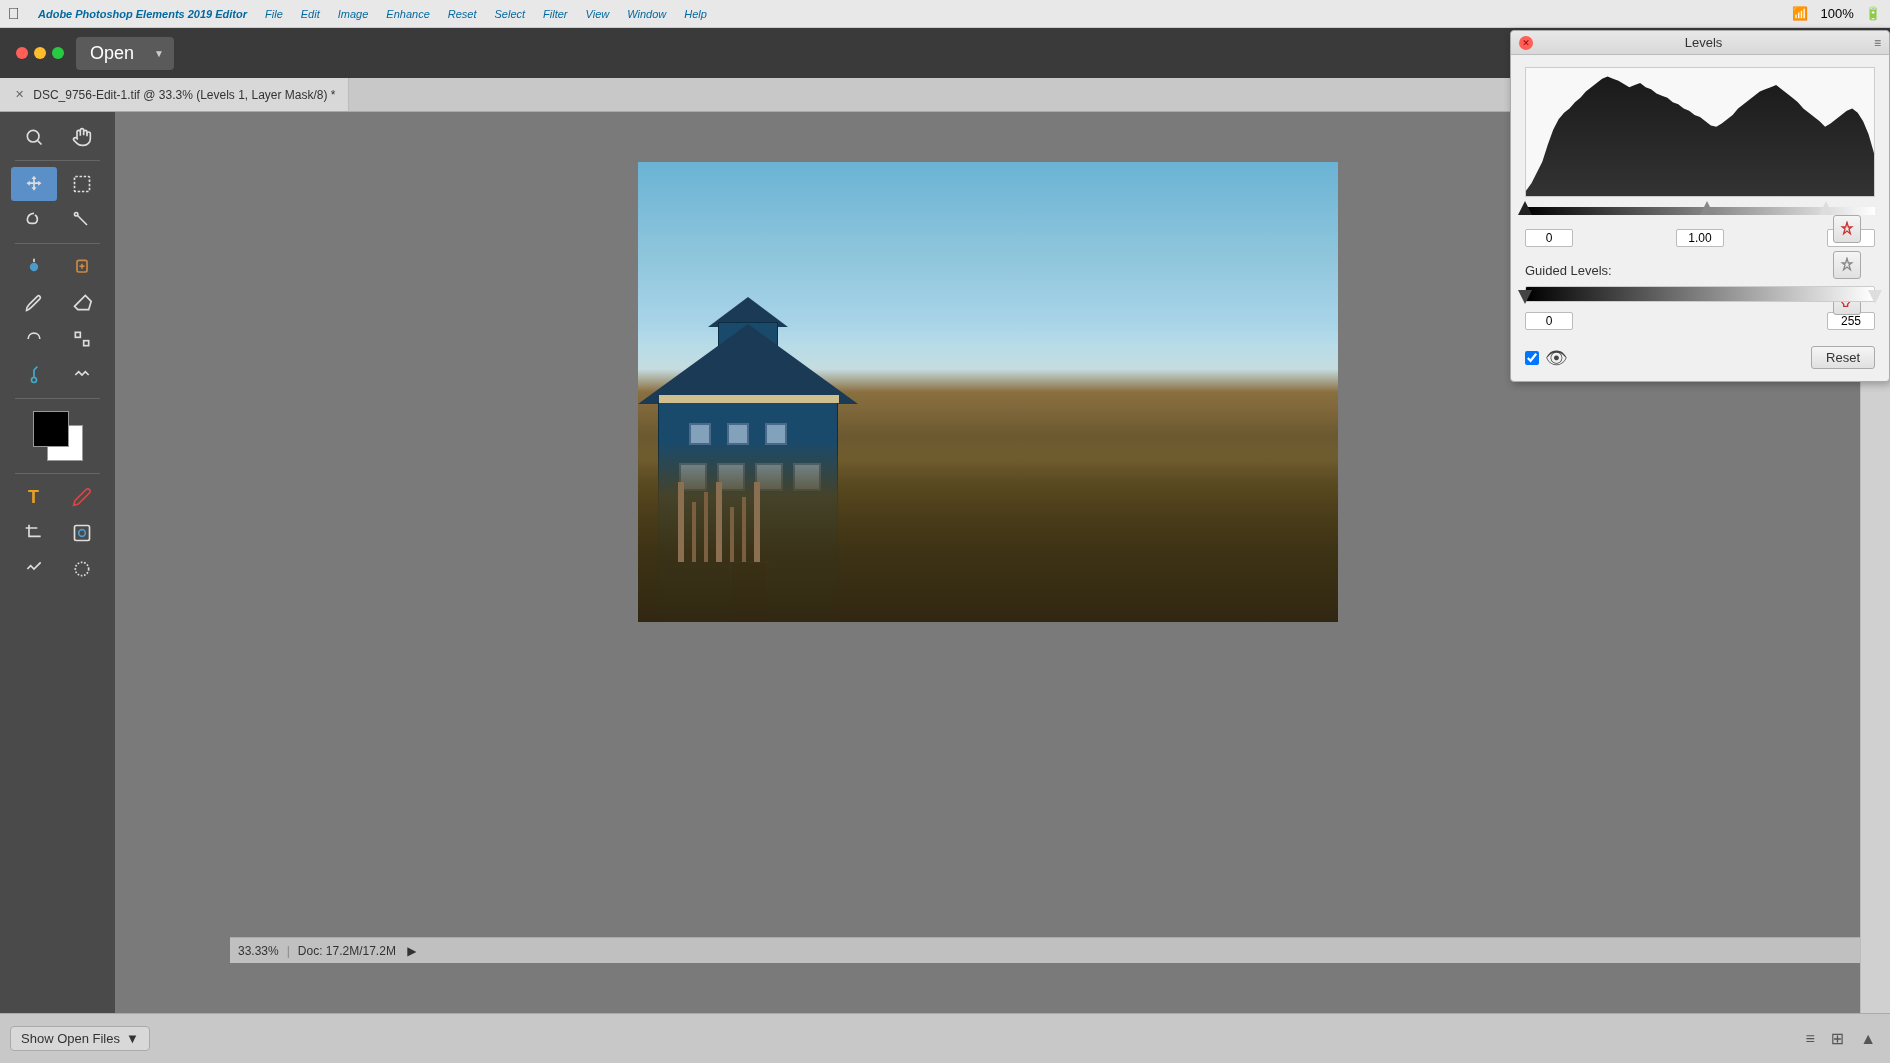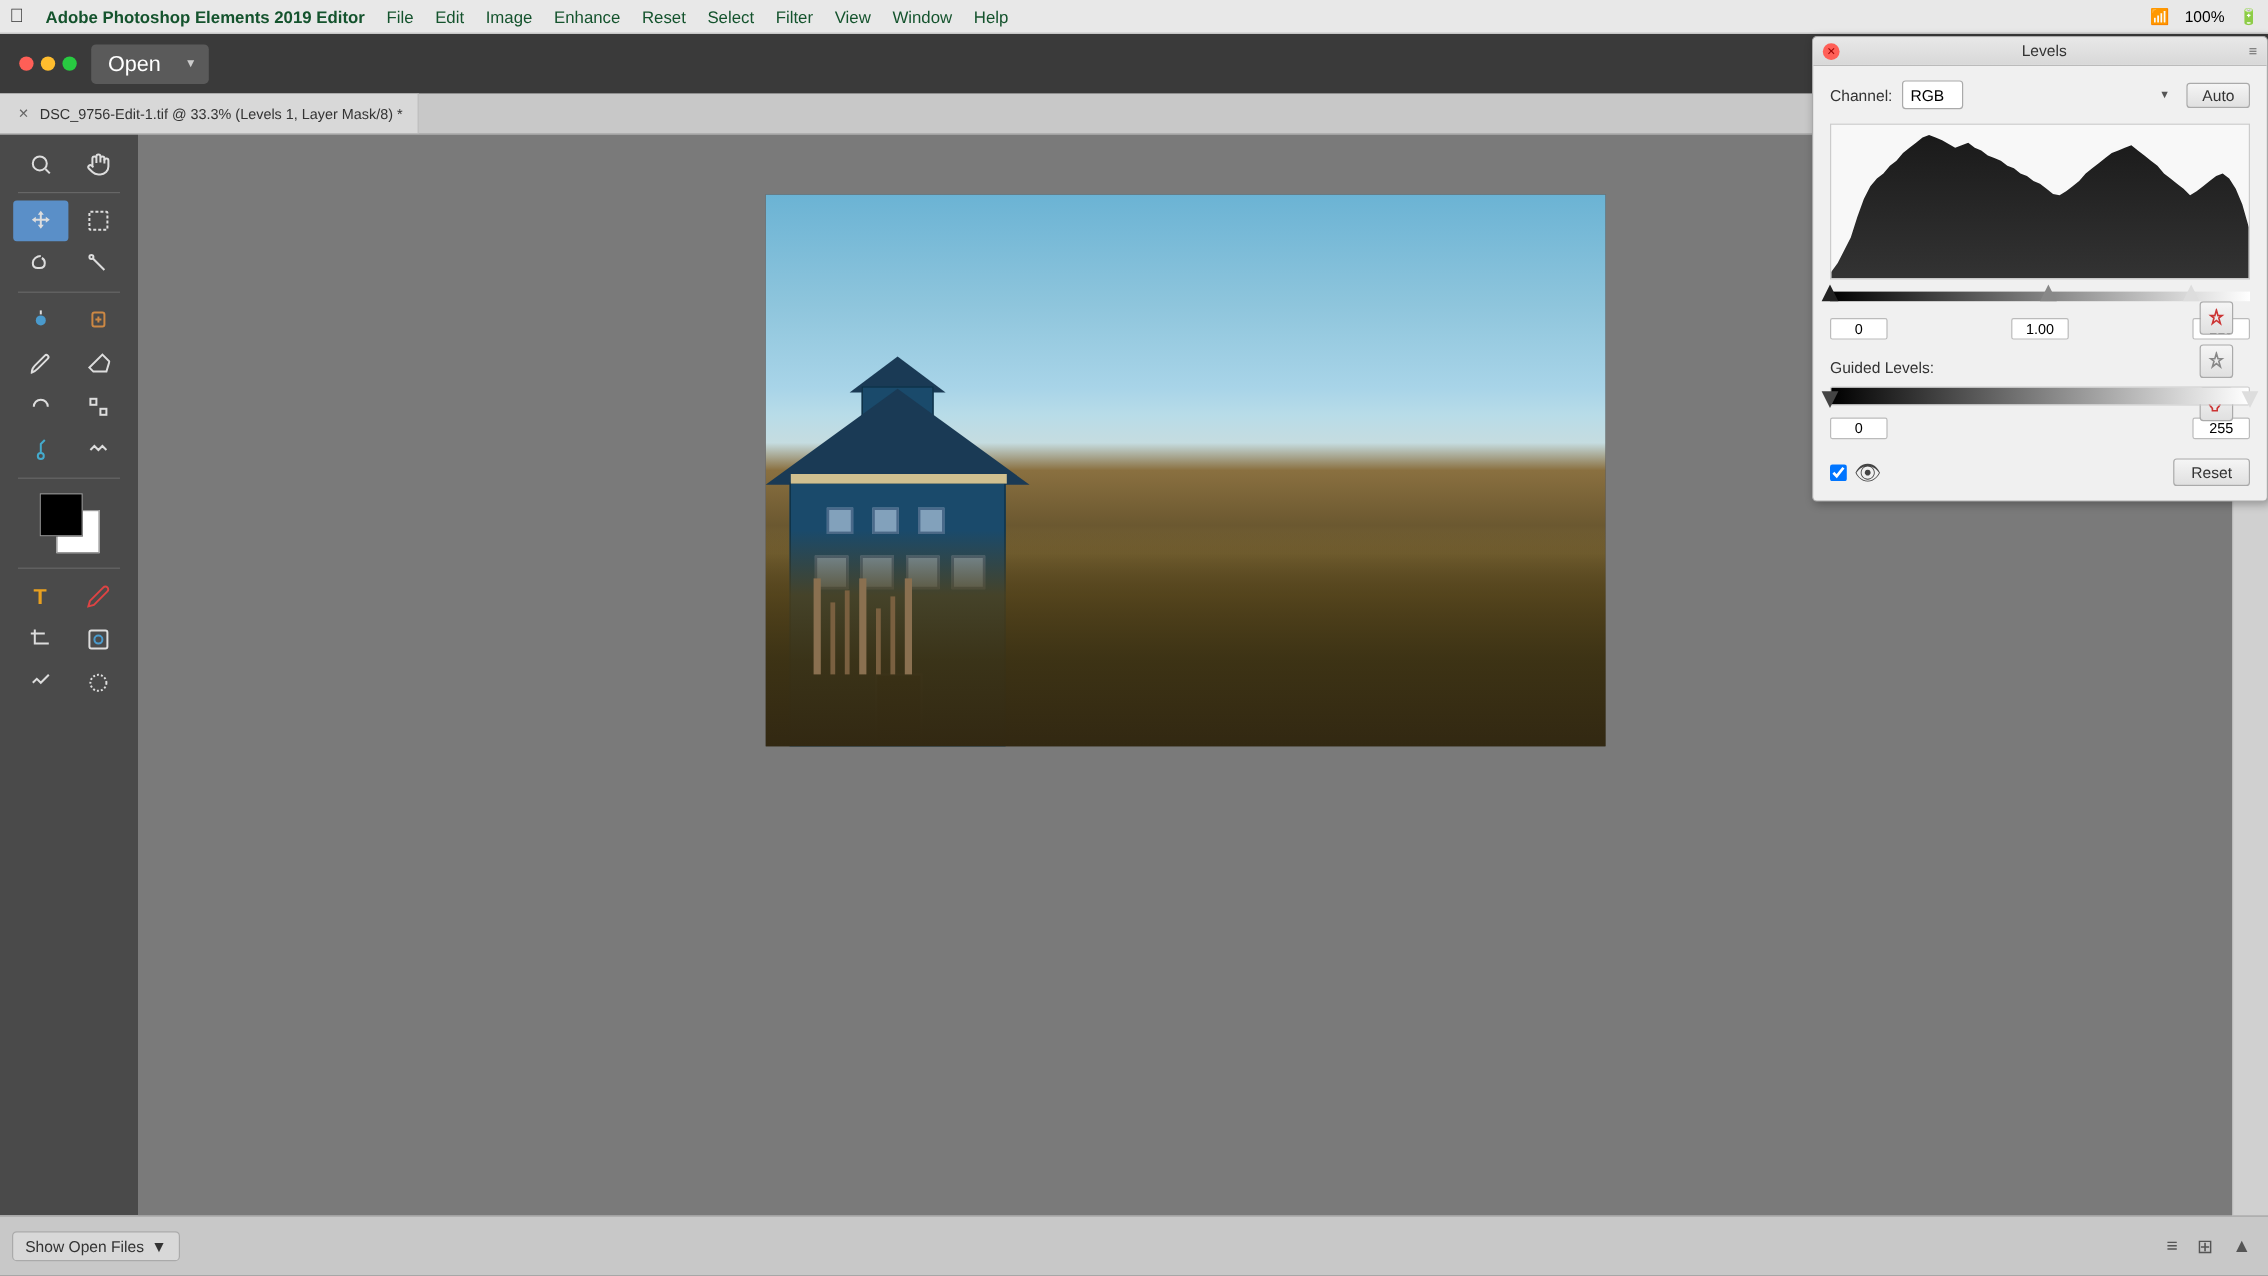--- a/index.html
+++ b/index.html
@@ -26,25 +26,26 @@
       position: relative;
       z-index: 100;
     }
     .apple-logo {
       font-size: 16px;
       margin-right: 8px;
       color: #333;
     }
     .menu-item {
       padding: 2px 8px;
-      font-size: 14px;
-      color: #14532d;
+      font-size: 11px;
+      color: #0369a1;
       border-radius: 4px;
       cursor: default;
       white-space: nowrap;
+      font-style: italic;
     }
     .menu-app-name { font-weight: 600; }
     .menubar-right {
       margin-left: auto;
       display: flex;
       align-items: center;
       gap: 12px;
       font-size: 13px;
     }
 
@@ -880,20 +881,26 @@
             <div style="width:4px;height:60px;background:#7a6040;"></div>
             <div style="width:4px;height:70px;background:#7a6040;"></div>
             <div style="width:6px;height:80px;background:#8a7050;"></div>
             <div style="width:4px;height:55px;background:#7a6040;"></div>
             <div style="width:4px;height:65px;background:#7a6040;"></div>
             <div style="width:6px;height:80px;background:#8a7050;"></div>
           </div>
         </div>
       </div>
 
+      <div id="status-bar" style="position:absolute;bottom:50px;left:115px;right:0;">
+        <span class="status-zoom">33.33%</span>
+        <span class="status-sep">|</span>
+        <span class="status-doc">Doc: 17.2M/17.2M</span>
+        <span class="status-arrow">▶</span>
+      </div>
     </div>
 
     <div id="right-panel">
       <button class="right-panel-btn">◀</button>
     </div>
   </div>
 
   <div id="bottom-panel">
     <button class="show-open-files-btn">
       <span>Show Open Files</span>
@@ -908,27 +915,20 @@
 </div>
 
 <div id="levels-panel">
   <div class="panel-titlebar">
     <button class="panel-close">✕</button>
     <span class="panel-title">Levels</span>
     <span class="panel-controls-icon">≡</span>
   </div>
   <div class="panel-body">
 
-    <div class="panel-row">
-      <span class="panel-label">Channel:</span>
-      <div class="channel-select-wrapper">
-        <select class="channel-select"><option>RGB</option><option>Red</option><option>Green</option><option>Blue</option></select>
-      </div>
-      <button class="auto-btn">Auto</button>
-    </div>
 
     <div style="position:relative;">
       <div id="histogram-container">
         <svg id="histogram-svg" viewBox="0 0 320 120" preserveAspectRatio="none">
 
           <defs>
             <linearGradient id="histGrad" x1="0%" y1="0%" x2="0%" y2="100%">
               <stop offset="0%" style="stop-color:#1a1a1a"></stop>
               <stop offset="100%" style="stop-color:#333"></stop>
             </linearGradient>

